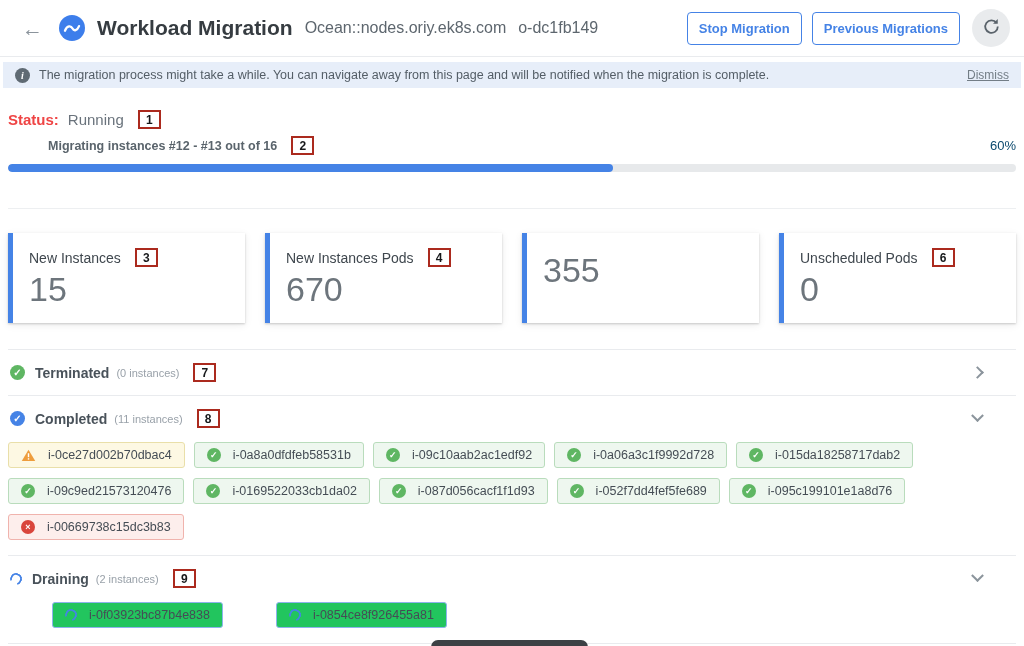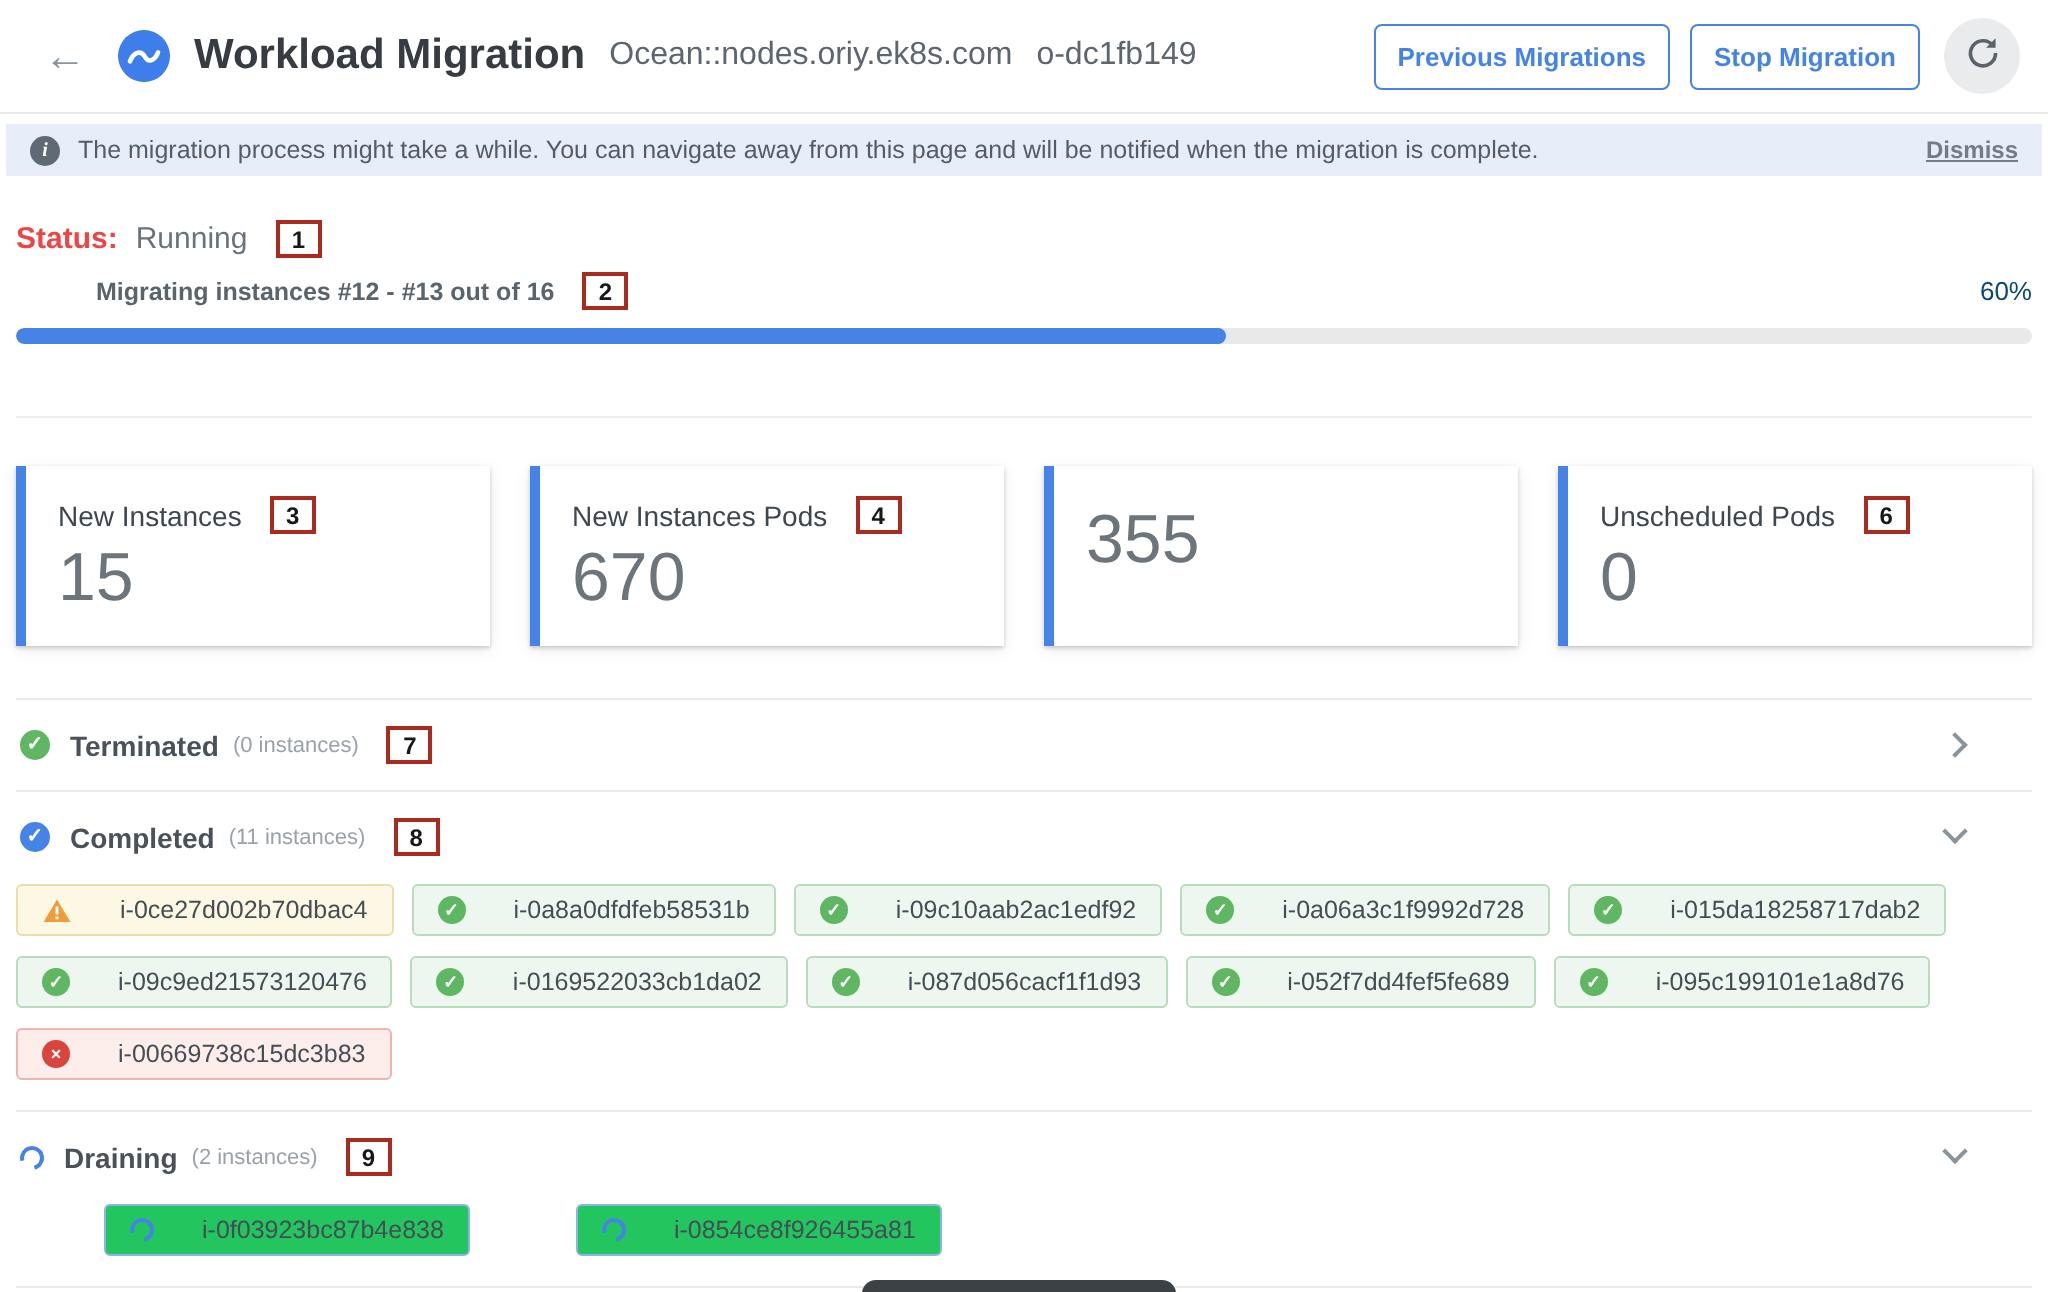--- a/index.html
+++ b/index.html
@@ -19,21 +19,21 @@
     font-family:inherit; cursor:pointer; white-space:nowrap; }
   .refresh { width:38px; height:38px; border-radius:50%; background:#e9ebed; border:none;
     margin-left:12px; display:flex; align-items:center; justify-content:center; cursor:pointer; flex:none; }
 
   
   .banner { margin:5px 3px 0; background:#e7eef9; display:flex; align-items:center;
     padding:5px 12px; font-size:12.5px; color:#535d66; min-height:26px; }
   .info-ic { width:15px; height:15px; border-radius:50%; background:#5f6a73; color:#fff;
     font-size:10px; font-weight:700; display:inline-flex; align-items:center;
     justify-content:center; margin-right:9px; flex:none; font-family:"Liberation Serif", serif; font-style:italic; }
-  .dismiss { margin-left:auto; color:#737d86; text-decoration:underline; font-size:12px; cursor:pointer;font-weight:bold; }
+  .dismiss { margin-left:auto; color:#737d86; text-decoration:underline; font-size:12px; cursor:pointer; }
 
   .main { padding:0 8px; }
 
   
   .marker { display:inline-flex; align-items:center; justify-content:center; min-width:23px;
     height:19px; border:2px solid #ab2a1e; background:#fff; color:#16181a; font-size:12px;
     font-weight:700; margin-left:14px; padding:0 5px; flex:none; }
 
   
   .status-line { display:flex; align-items:center; margin-top:22px; font-size:15px; }
@@ -59,21 +59,21 @@
   .section { border-top:1px solid #e9ebee; }
   .shead { display:flex; align-items:center; padding:13px 2px; cursor:pointer; }
   .sname { font-weight:700; font-size:14px; color:#49525a; margin-left:10px; }
   .scount { font-size:11px; color:#99a1a9; margin-left:7px; }
   .chev-down, .chev-right { width:9px; height:9px; border-right:2px solid #8b949c;
     border-bottom:2px solid #8b949c; margin-left:auto; margin-right:32px; flex:none; }
   .chev-down { transform:rotate(45deg) translate(-2px,-2px); }
   .chev-right { transform:rotate(-45deg); }
 
   .chips { display:flex; flex-wrap:wrap; gap:10px 9px; padding:1px 0 15px; }
-  .chip { display:inline-flex; align-items:center; gap:24px; height:26px; padding:0 12px;
+  .chip { display:inline-flex; align-items:center; gap:12px; height:26px; padding:0 12px;
     border-radius:3px; font-size:12.5px; color:#454d55; border:1px solid; cursor:pointer; background:#fff; }
   .chip.success    { background:#eef7ef; border-color:#b9dcbc; }
   .chip.warning    { background:#fdf8e3; border-color:#e9dfa9; }
   .chip.error      { background:#fdeeec; border-color:#f0b3ad; }
   .chip.draining   { background:#22c55e; border-color:#8db3ec;margin-left:44px; }
 
   
   .cic { width:15px; height:15px; border-radius:50%; color:#fff; font-size:10px; font-weight:700;
     display:inline-flex; align-items:center; justify-content:center; flex:none; line-height:1; }
   .chip .cic { width:14px; height:14px; font-size:9px; }
@@ -95,22 +95,22 @@
   <span class="logo">
     <svg viewBox="0 0 24 24" width="26" height="26">
       <circle cx="12" cy="12" r="12" fill="#3d7eeb"></circle>
       <path d="M5.5 14.5 C7.5 9.5 11 9.5 12.5 12.5 C13.8 15 16.8 14.6 18.5 10.3" stroke="#fff" stroke-width="2.1" fill="none" stroke-linecap="round"></path>
     </svg>
   </span>
   <span class="title">Workload Migration</span>
   <span class="subtitle">Ocean::nodes.oriy.ek8s.com</span>
   <span class="subtitle">o-dc1fb149</span>
   <span class="hspacer"></span>
+  <button class="btn">Stop Migration</button>
   <button class="btn">Previous Migrations</button>
-  <button class="btn">Stop Migration</button>
   <button class="refresh">
     <span>
       <svg viewBox="0 0 20 20" width="19" height="19">
         <path d="M15.3 6.2 A6.6 6.6 0 1 0 16.6 10" fill="none" stroke="#5a636b" stroke-width="1.9"></path>
         <path d="M16.6 2.2 L16.6 7.2 L11.6 7.2 Z" fill="#5a636b"></path>
       </svg>
     </span>
   </button>
 </div>
 

